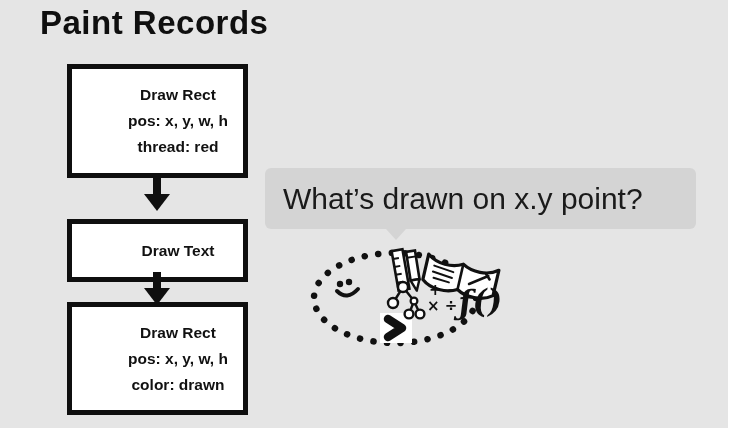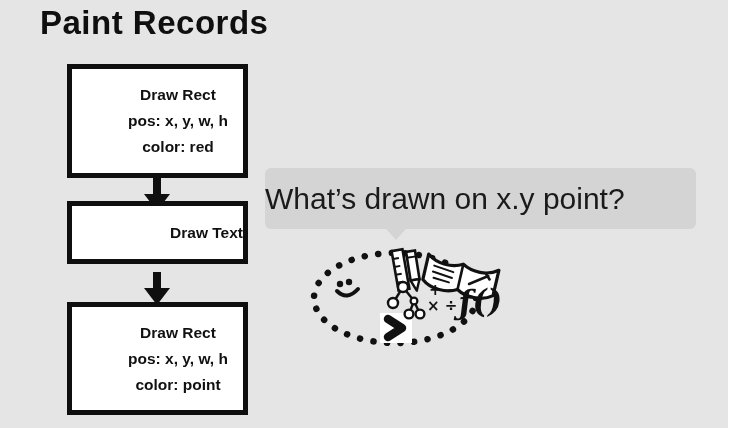--- a/index.html
+++ b/index.html
@@ -11,33 +11,33 @@
     position:absolute; left:40px; top:4px; margin:0;
     font-size:33px; font-weight:bold; letter-spacing:0.5px; color:#0f0f0f;
   }
   .fbox {
     position:absolute; left:67px; box-sizing:border-box; width:181px;
     border:5px solid #0f0f0f; background:#ffffff;
     display:flex; flex-direction:column; justify-content:center; align-items:center;
     font-size:15.5px; font-weight:bold; line-height:26px; text-align:center;padding-left:41px;
   }
   .fbox-1 { top:64px;  height:114px; }
-  .fbox-2 { top:201px; height:63px;align-items:flex-end;  }
+  .fbox-2 { top:219px; height:63px;  }
   .fbox-3 { top:302px; height:113px; }
   .flow-arrow { position:absolute; left:144px; width:26px; }
   .flow-arrow-1 { top:178px; }
   .flow-arrow-2 { top:272px; }
   .arrow-stem { width:8px; height:16px; background:#0f0f0f; margin:0 auto; }
   .arrow-head { width:0; height:0; margin:0 auto;
     border-left:13px solid transparent; border-right:13px solid transparent;
     border-top:17px solid #0f0f0f; }
   .bubble {
     position:absolute; left:265px; top:168px; width:431px; height:61px;
     background:#d4d4d4; border-radius:6px;
-    display:flex; align-items:center; box-sizing:border-box;
+    display:flex; align-items:center; padding-left:18px; box-sizing:border-box;
   }
   .bubble-text { font-size:30px; color:#1a1a1a; white-space:nowrap; }
   .bubble-tail {
     position:absolute; left:121px; top:100%; width:0; height:0;
     border-left:10px solid transparent; border-right:10px solid transparent;
     border-top:11px solid #d4d4d4;
   }
   .doodle { position:absolute; left:298px; top:236px; width:228px; height:112px; }
   .thread-label {
     position:absolute; left:305px; top:343px; width:195px; text-align:center;
@@ -47,41 +47,41 @@
 </head>
 <body>
 
 <div class="stage">
 
   <h1 class="page-title">Paint Records</h1>
 
   <div class="fbox fbox-1">
     <div>Draw Rect</div>
     <div>pos: x, y, w, h</div>
-    <div>color: red</div>
+    <div>thread: red</div>
   </div>
 
   <div class="flow-arrow flow-arrow-1">
     <div class="arrow-stem"></div>
     <div class="arrow-head"></div>
   </div>
 
   <div class="fbox fbox-2">
     <div>Draw Text</div>
   </div>
 
   <div class="flow-arrow flow-arrow-2">
     <div class="arrow-stem"></div>
     <div class="arrow-head"></div>
   </div>
 
   <div class="fbox fbox-3">
     <div>Draw Rect</div>
     <div>pos: x, y, w, h</div>
-    <div>color: point</div>
+    <div>color: drawn</div>
   </div>
 
   <div class="bubble">
     <span class="bubble-text">What’s drawn on x.y point?</span>
     <div class="bubble-tail"></div>
   </div>
 
   <svg class="doodle" viewBox="0 0 228 112">
 
     <ellipse cx="97" cy="62" rx="81" ry="45" fill="none" stroke="#111" stroke-width="6.5" stroke-dasharray="0.1 13.5" stroke-linecap="round"></ellipse>

